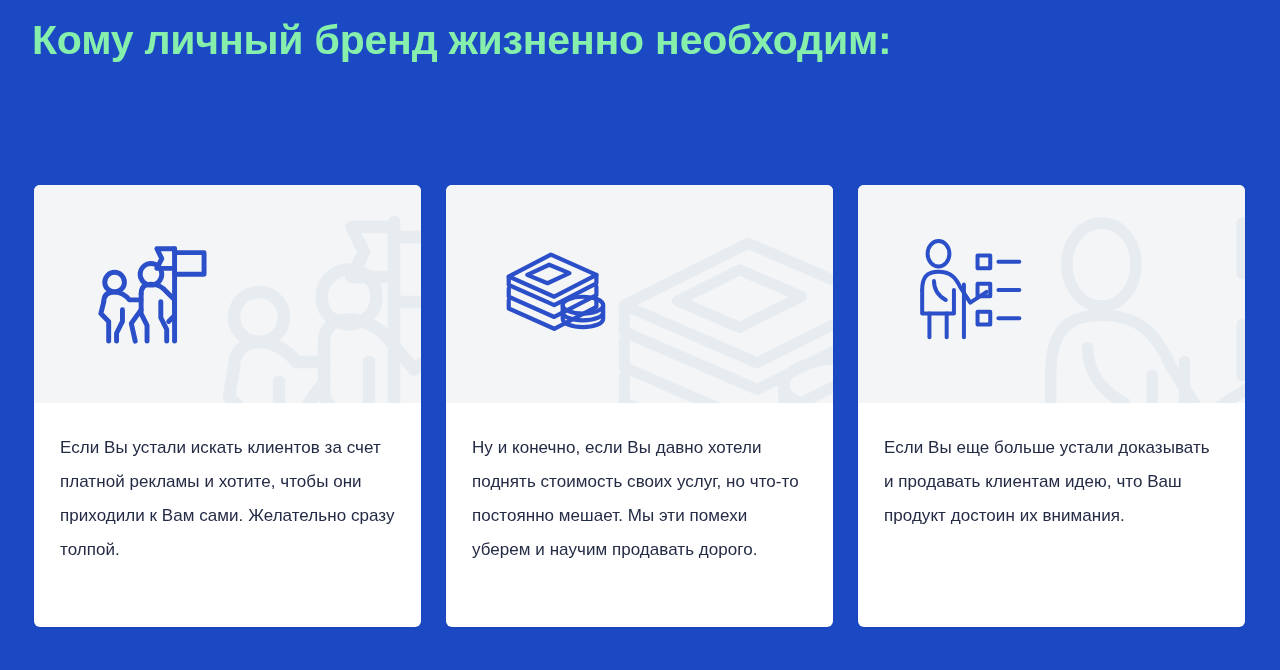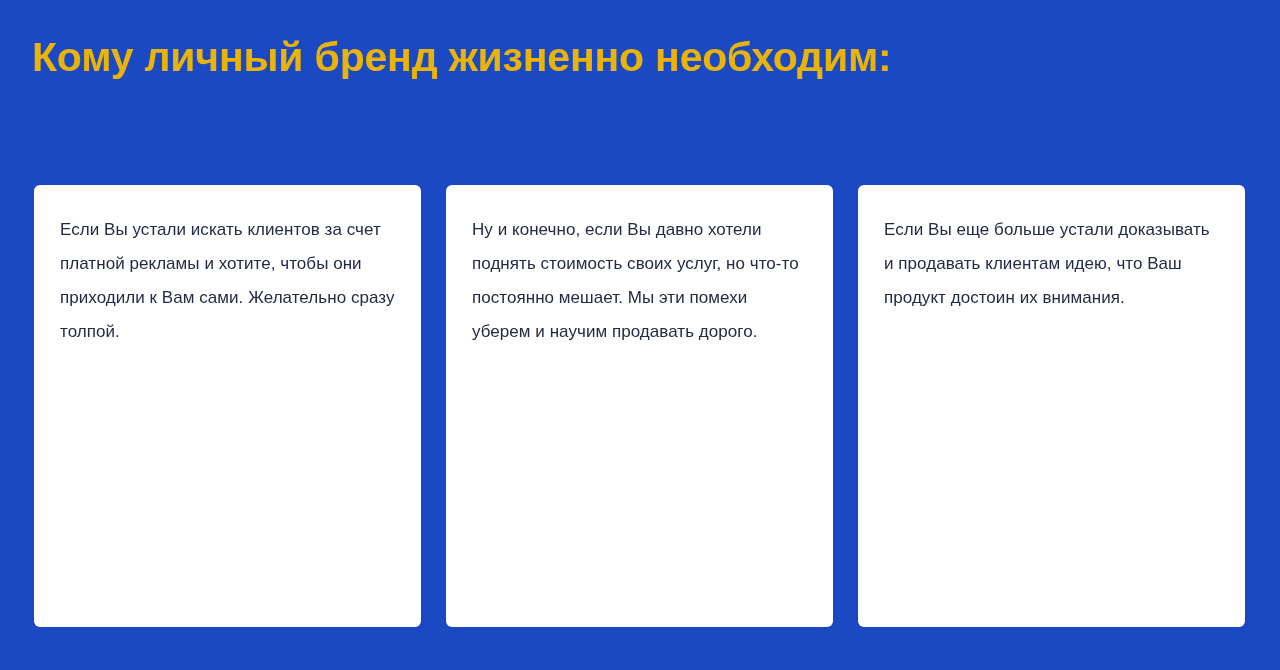--- a/index.html
+++ b/index.html
@@ -12,22 +12,22 @@
 
   body {
     background: #1B49C4;
     font-family: "Liberation Sans", sans-serif;
     position: relative;
   }
 
   .section-heading {
     position: absolute;
     left: 32px;
-    top: 31px;
-    color: #eab308;
+    top: 14px;
+    color: #86efac;
     font-size: 41px;
     font-weight: bold;
     letter-spacing: -0.2px;
     line-height: 52px;
     white-space: nowrap;
   }
 
   .cards-row {
     position: absolute;
     left: 34px;
@@ -37,21 +37,21 @@
     gap: 25px;
   }
 
   .card {
     width: 387px;
     height: 442px;
     background: #FFFFFF;
     border-radius: 6px;
     overflow: hidden;
     display: flex;
-    flex-direction: row;
+    flex-direction: column;
     box-shadow: 0 1px 3px rgba(0,0,0,0.06);
   }
 
   .card-media {
     position: relative;
     height: 218px;
     background: #F4F5F7;
     overflow: hidden;
     flex: 0 0 auto;
   }

